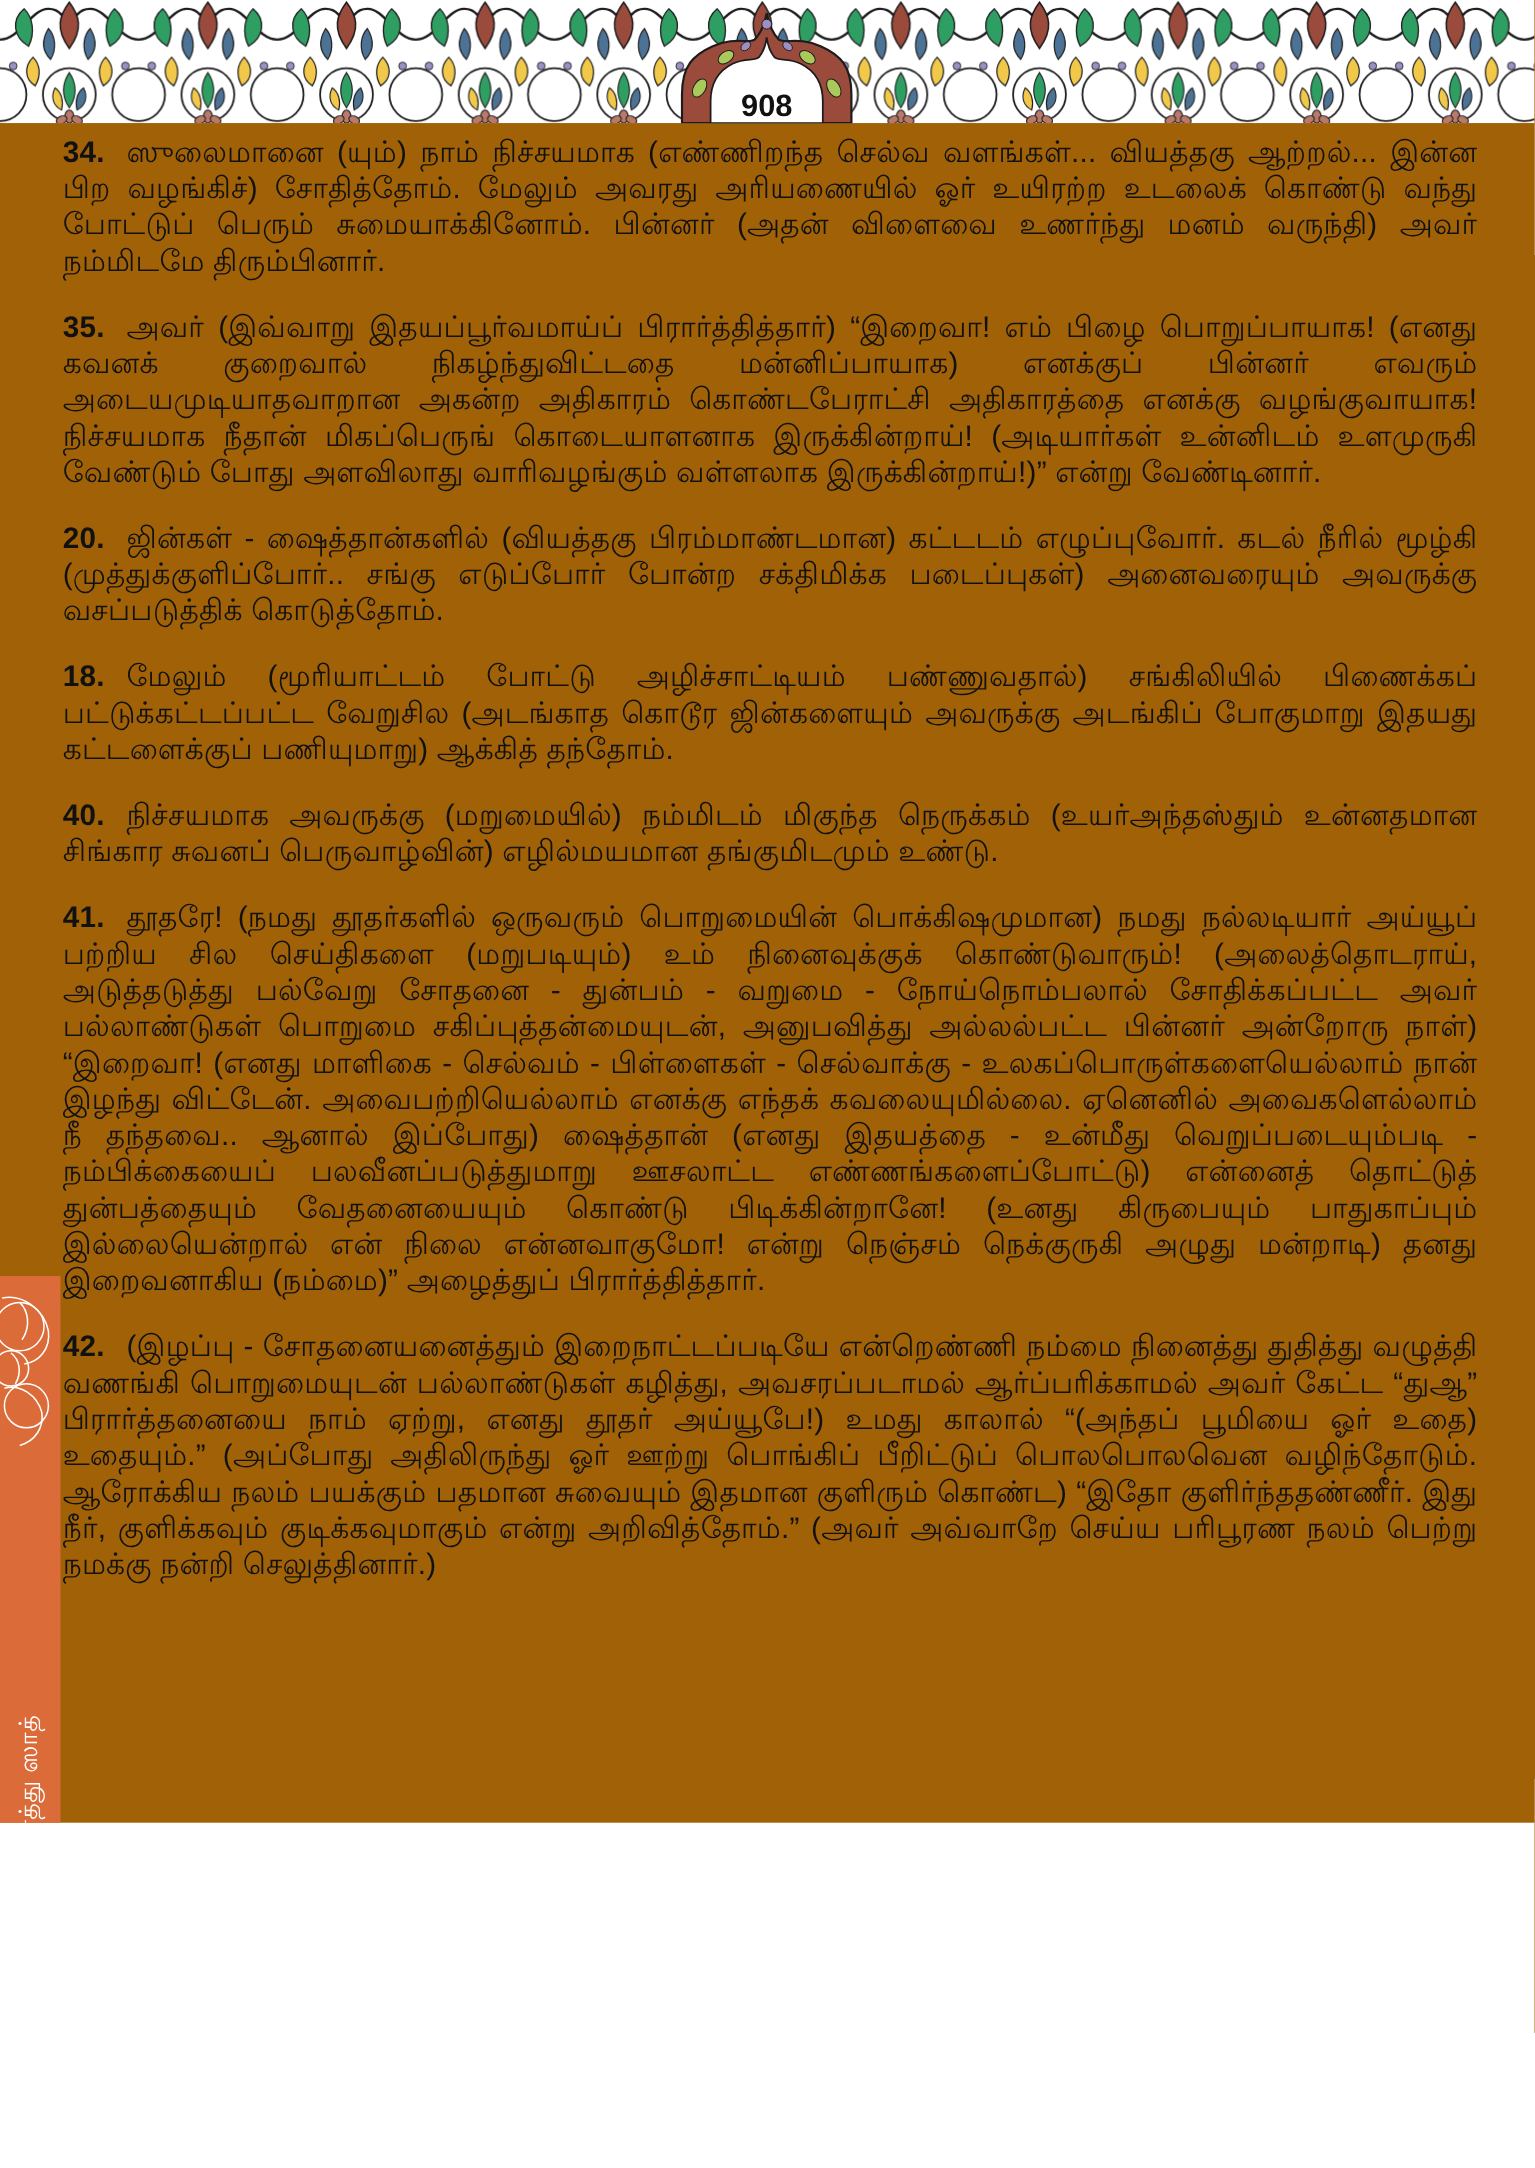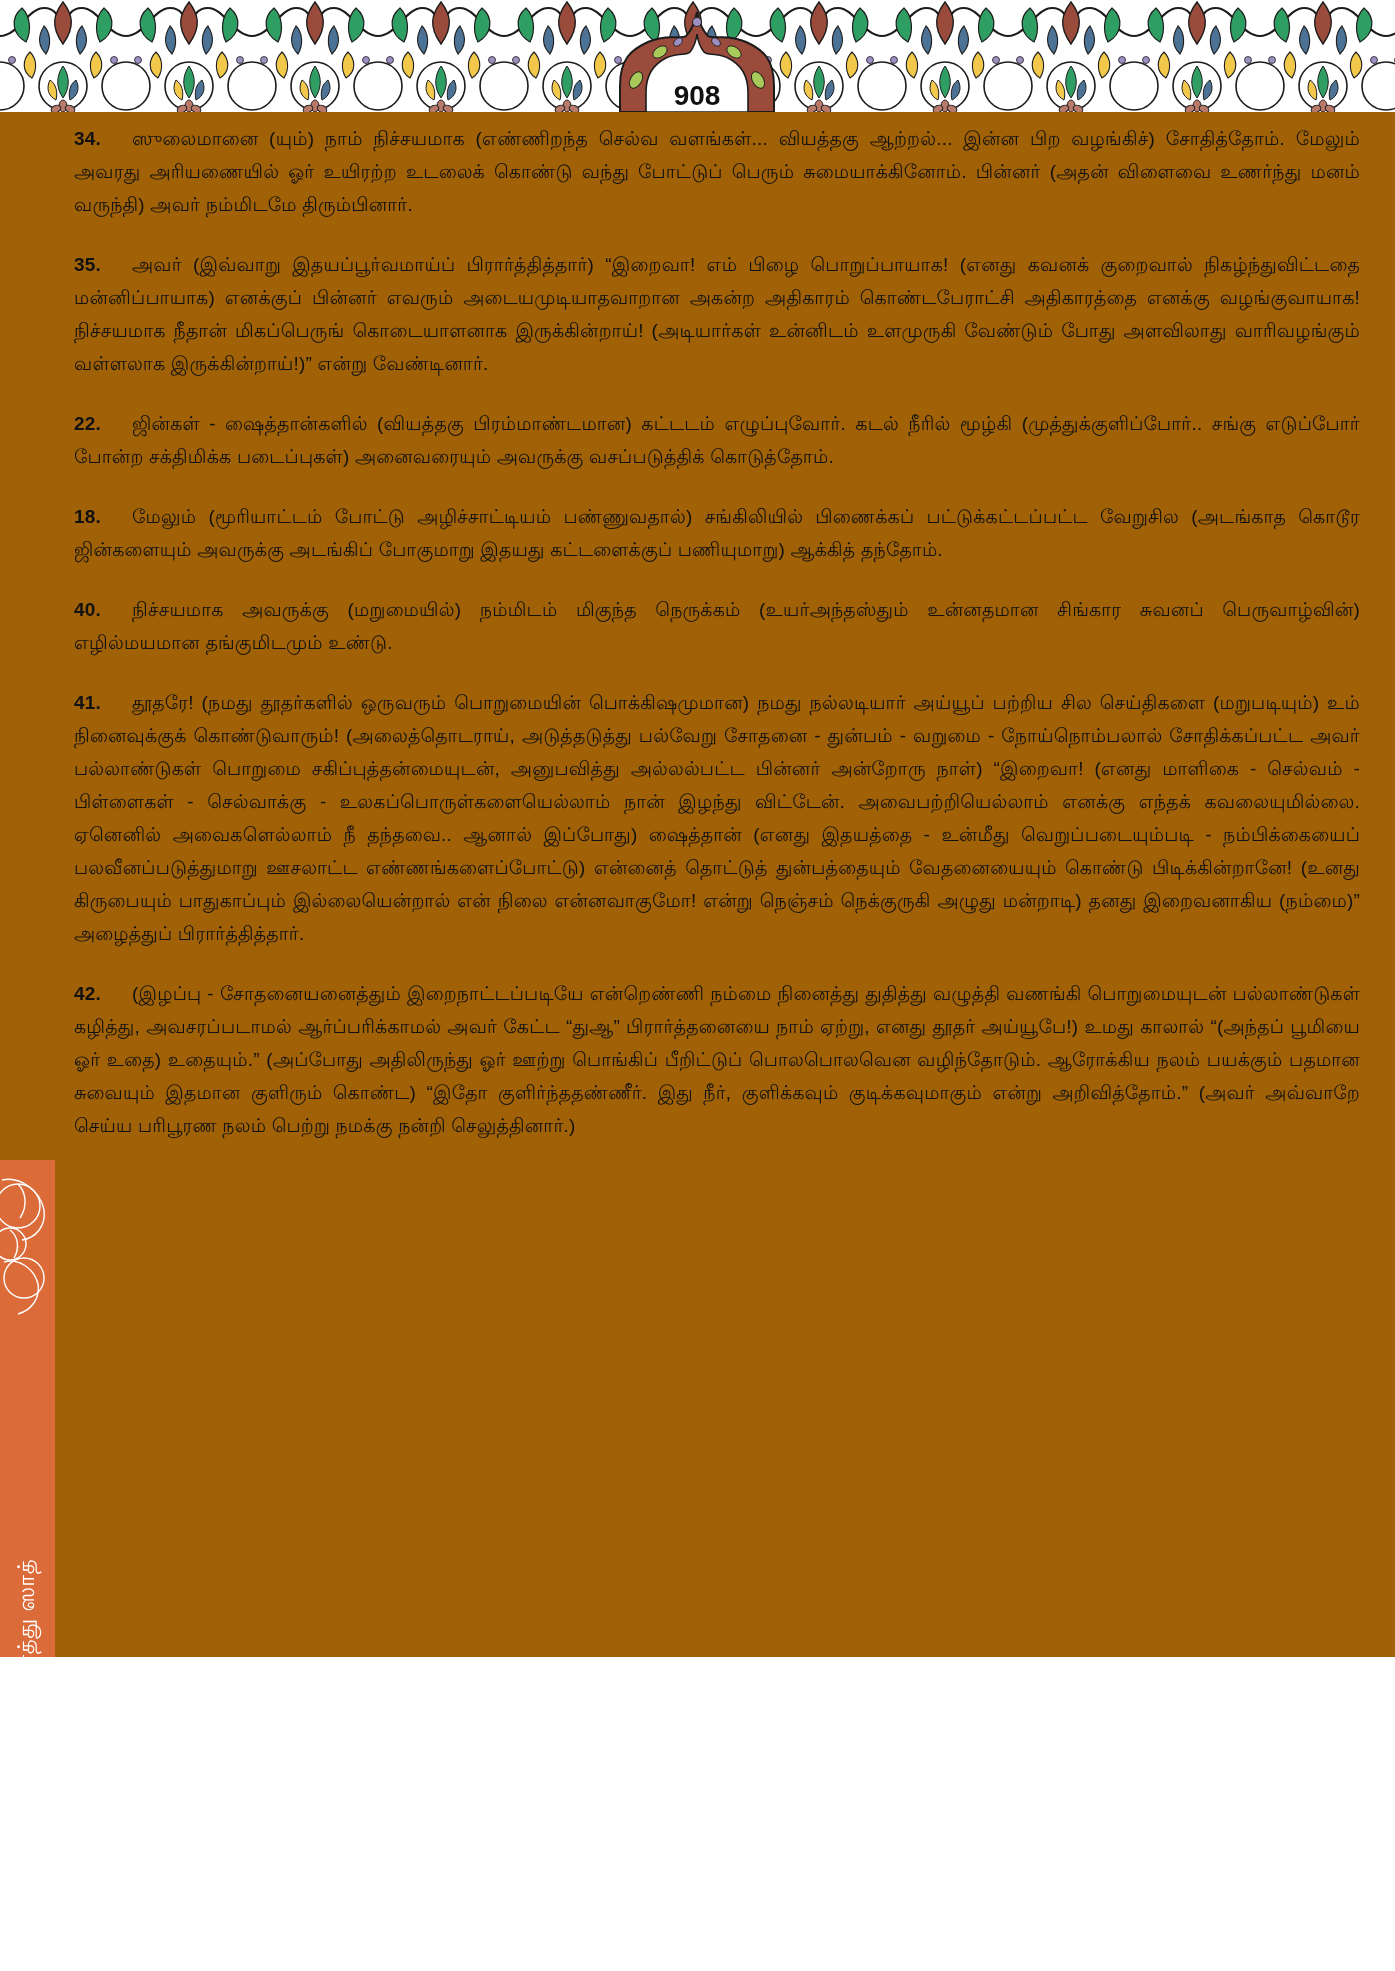--- a/index.html
+++ b/index.html
@@ -14,24 +14,24 @@
     width: 1395px; height: 1657px;
     background: #a16207;
     overflow: hidden;
   }
   .border-top {
     position: absolute; left: 0; top: 0;
     width: 1395px; height: 112px;
   }
   .content {
     position: absolute;
-    left: 74px; top: 122px;
+    left: 57px; top: 122px;
     width: 1286px;
     text-align: justify;
-    font-size: 19px;
+    font-size: 27px;
     line-height: 33px;
     letter-spacing: 0.2px;
   }
   p.verse { margin: 0 0 27px 0; }
   .vnum {
     font-weight: 700;
     display: inline-block;
     min-width: 58px;
   }
   .sidebar {
@@ -114,21 +114,21 @@
 
       <path d="M 646 112 L 646 92 C 646 74 654 64 666 58 C 678 52 686 56 690 52 C 694 47 696 42 697 34
                C 698 42 700 47 704 52 C 708 56 716 52 728 58 C 740 64 748 74 748 92 L 748 112 Z" fill="#ffffff" stroke="#1c1c1c" stroke-width="1.6"></path>
       <text class="page-number-text" x="697" y="105" text-anchor="middle" font-size="28" fill="#111111">908</text>
     </g>
   </svg>
 
   <div class="content">
     <p class="verse"><span class="vnum">34.</span><span class="vtext">ஸுலைமானை (யும்) நாம் நிச்சயமாக (எண்ணிறந்த செல்வ வளங்கள்... வியத்தகு ஆற்றல்... இன்ன பிற வழங்கிச்) சோதித்தோம். மேலும் அவரது அரியணையில் ஓர் உயிரற்ற உடலைக் கொண்டு வந்து போட்டுப் பெரும் சுமையாக்கினோம். பின்னர் (அதன் விளைவை உணர்ந்து மனம் வருந்தி) அவர் நம்மிடமே திரும்பினார்.</span></p>
     <p class="verse"><span class="vnum">35.</span><span class="vtext">அவர் (இவ்வாறு இதயப்பூர்வமாய்ப் பிரார்த்தித்தார்) “இறைவா! எம் பிழை பொறுப்பாயாக! (எனது கவனக் குறைவால் நிகழ்ந்துவிட்டதை மன்னிப்பாயாக) எனக்குப் பின்னர் எவரும் அடையமுடியாதவாறான அகன்ற அதிகாரம் கொண்டபேராட்சி அதிகாரத்தை எனக்கு வழங்குவாயாக! நிச்சயமாக நீதான் மிகப்பெருங் கொடையாளனாக இருக்கின்றாய்! (அடியார்கள் உன்னிடம் உளமுருகி வேண்டும் போது அளவிலாது வாரிவழங்கும் வள்ளலாக இருக்கின்றாய்!)” என்று வேண்டினார்.</span></p>
-    <p class="verse"><span class="vnum">22.</span><span class="vtext">ஜின்கள் - ஷைத்தான்களில் (வியத்தகு பிரம்மாண்டமான) கட்டடம் எழுப்புவோர். கடல் நீரில் மூழ்கி (முத்துக்குளிப்போர்.. சங்கு எடுப்போர் போன்ற சக்திமிக்க படைப்புகள்) அனைவரையும் அவருக்கு வசப்படுத்திக் கொடுத்தோம்.</span></p>
+    <p class="verse"><span class="vnum">20.</span><span class="vtext">ஜின்கள் - ஷைத்தான்களில் (வியத்தகு பிரம்மாண்டமான) கட்டடம் எழுப்புவோர். கடல் நீரில் மூழ்கி (முத்துக்குளிப்போர்.. சங்கு எடுப்போர் போன்ற சக்திமிக்க படைப்புகள்) அனைவரையும் அவருக்கு வசப்படுத்திக் கொடுத்தோம்.</span></p>
     <p class="verse"><span class="vnum">18.</span><span class="vtext">மேலும் (மூரியாட்டம் போட்டு அழிச்சாட்டியம் பண்ணுவதால்) சங்கிலியில் பிணைக்கப் பட்டுக்கட்டப்பட்ட வேறுசில (அடங்காத கொடூர ஜின்களையும் அவருக்கு அடங்கிப் போகுமாறு இதயது கட்டளைக்குப் பணியுமாறு) ஆக்கித் தந்தோம்.</span></p>
     <p class="verse"><span class="vnum">40.</span><span class="vtext">நிச்சயமாக அவருக்கு (மறுமையில்) நம்மிடம் மிகுந்த நெருக்கம் (உயர்அந்தஸ்தும் உன்னதமான சிங்கார சுவனப் பெருவாழ்வின்) எழில்மயமான தங்குமிடமும் உண்டு.</span></p>
     <p class="verse"><span class="vnum">41.</span><span class="vtext">தூதரே! (நமது தூதர்களில் ஒருவரும் பொறுமையின் பொக்கிஷமுமான) நமது நல்லடியார் அய்யூப் பற்றிய சில செய்திகளை (மறுபடியும்) உம் நினைவுக்குக் கொண்டுவாரும்! (அலைத்தொடராய், அடுத்தடுத்து பல்வேறு சோதனை - துன்பம் - வறுமை - நோய்நொம்பலால் சோதிக்கப்பட்ட அவர் பல்லாண்டுகள் பொறுமை சகிப்புத்தன்மையுடன், அனுபவித்து அல்லல்பட்ட பின்னர் அன்றோரு நாள்) “இறைவா! (எனது மாளிகை - செல்வம் - பிள்ளைகள் - செல்வாக்கு - உலகப்பொருள்களையெல்லாம் நான் இழந்து விட்டேன். அவைபற்றியெல்லாம் எனக்கு எந்தக் கவலையுமில்லை. ஏனெனில் அவைகளெல்லாம் நீ தந்தவை.. ஆனால் இப்போது) ஷைத்தான் (எனது இதயத்தை - உன்மீது வெறுப்படையும்படி - நம்பிக்கையைப் பலவீனப்படுத்துமாறு ஊசலாட்ட எண்ணங்களைப்போட்டு) என்னைத் தொட்டுத் துன்பத்தையும் வேதனையையும் கொண்டு பிடிக்கின்றானே! (உனது கிருபையும் பாதுகாப்பும் இல்லையென்றால் என் நிலை என்னவாகுமோ! என்று நெஞ்சம் நெக்குருகி அழுது மன்றாடி) தனது இறைவனாகிய (நம்மை)” அழைத்துப் பிரார்த்தித்தார்.</span></p>
     <p class="verse"><span class="vnum">42.</span><span class="vtext">(இழப்பு - சோதனையனைத்தும் இறைநாட்டப்படியே என்றெண்ணி நம்மை நினைத்து துதித்து வழுத்தி வணங்கி பொறுமையுடன் பல்லாண்டுகள் கழித்து, அவசரப்படாமல் ஆர்ப்பரிக்காமல் அவர் கேட்ட “துஆ” பிரார்த்தனையை நாம் ஏற்று, எனது தூதர் அய்யூபே!) உமது காலால் “(அந்தப் பூமியை ஓர் உதை) உதையும்.” (அப்போது அதிலிருந்து ஓர் ஊற்று பொங்கிப் பீறிட்டுப் பொலபொலவென வழிந்தோடும். ஆரோக்கிய நலம் பயக்கும் பதமான சுவையும் இதமான குளிரும் கொண்ட) “இதோ குளிர்ந்ததண்ணீர். இது நீர், குளிக்கவும் குடிக்கவுமாகும் என்று அறிவித்தோம்.” (அவர் அவ்வாறே செய்ய பரிபூரண நலம் பெற்று நமக்கு நன்றி செலுத்தினார்.)</span></p>
   </div>
 
   <div class="sidebar">
     <svg class="sidebar-ornament top" width="55" height="170" viewBox="0 0 55 170" xmlns="http://www.w3.org/2000/svg">
       <g fill="none" stroke="#ffffff" stroke-width="1.4">
         <circle cx="18" cy="40" r="22"></circle>

